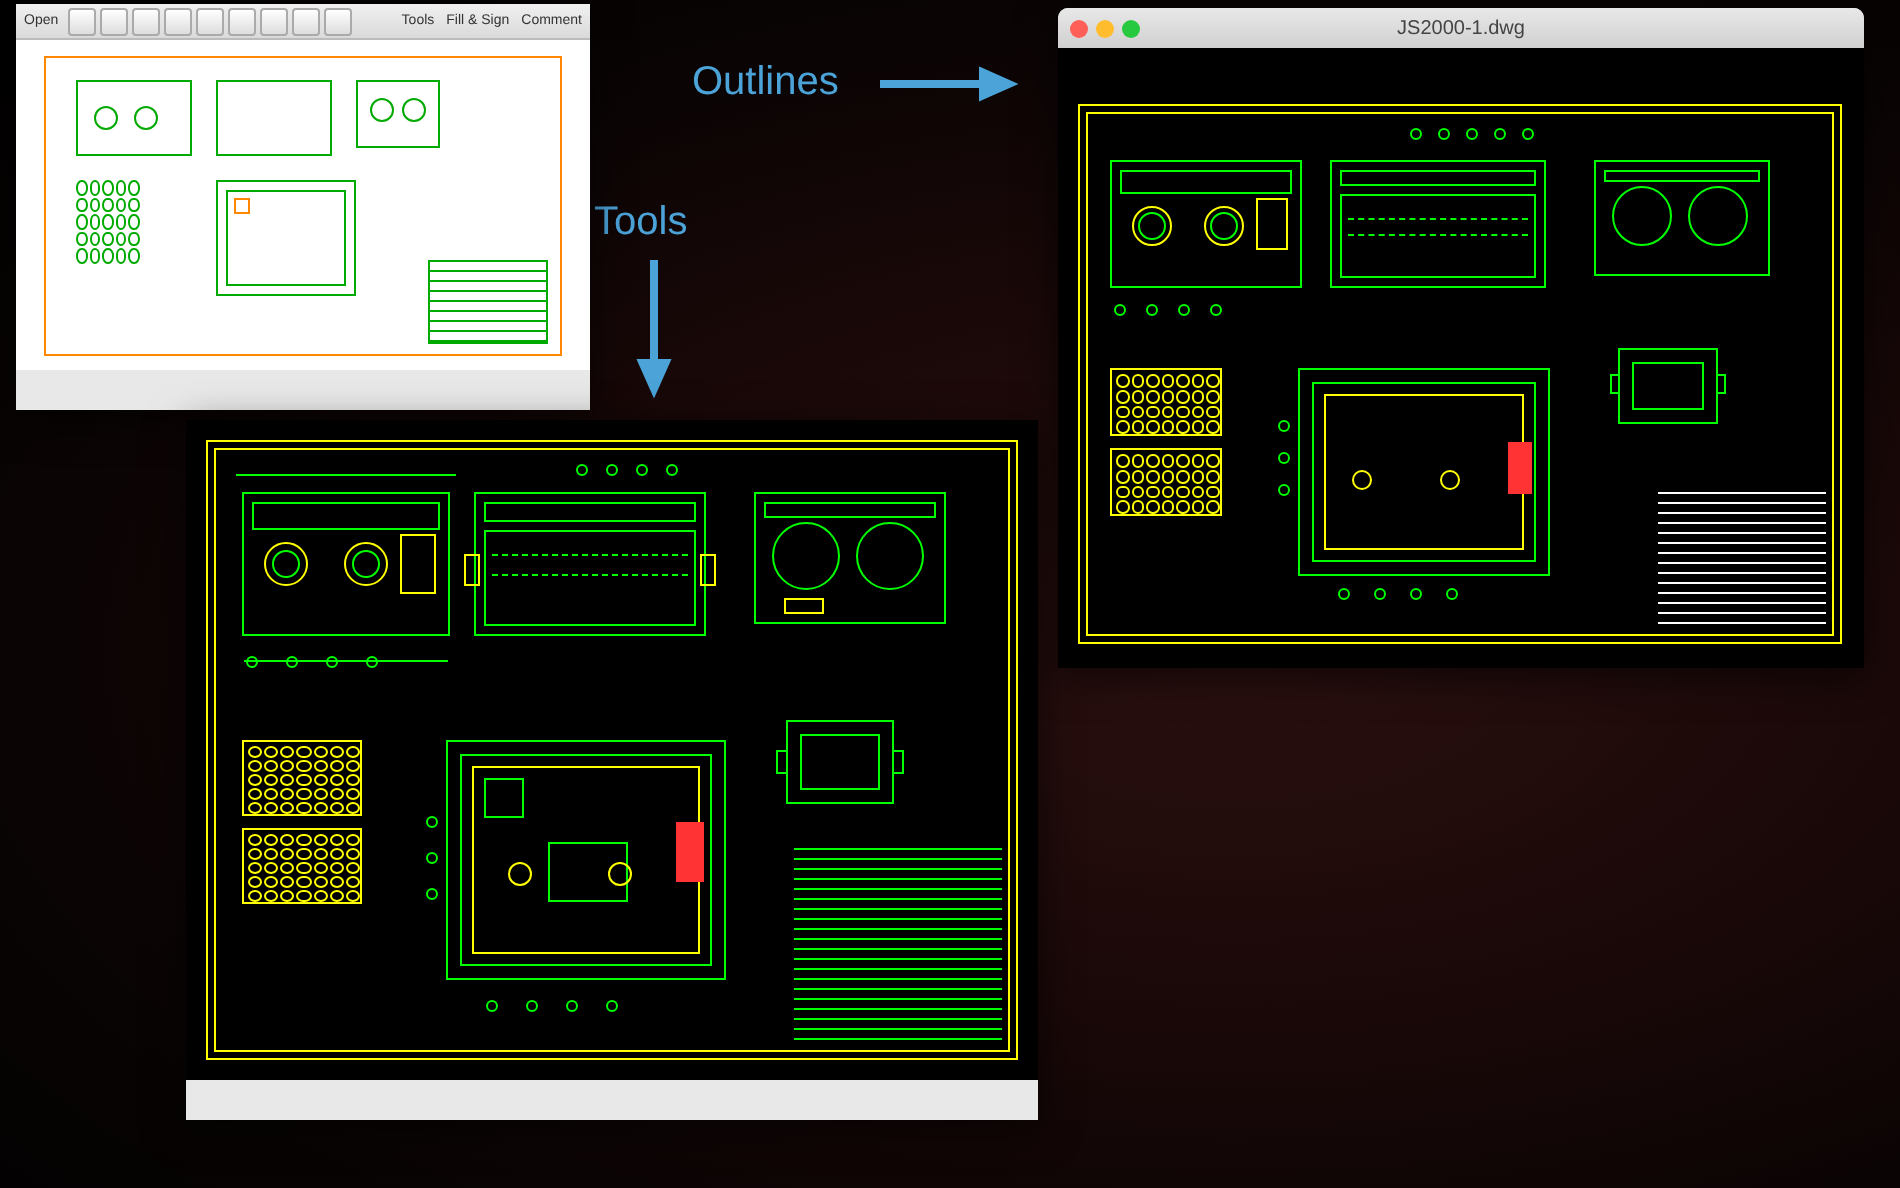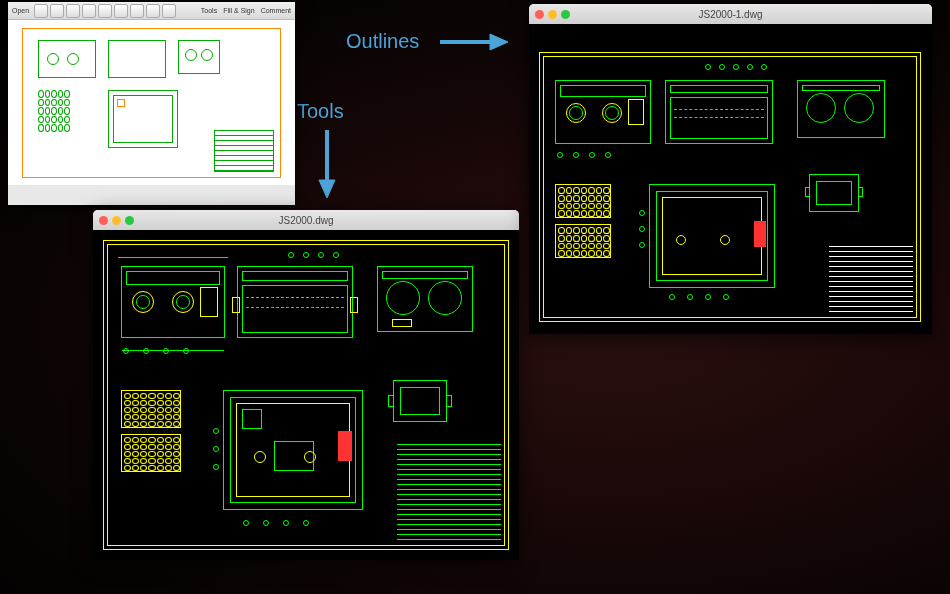--- a/index.html
+++ b/index.html
@@ -198,28 +198,20 @@
         <div class="legend-row" style="border-color:#0a0;"></div>
       <div class="legend-row" style="border-color:#0a0;"></div>
         <div class="legend-row" style="border-color:#0a0;"></div>
       <div class="legend-row" style="border-color:#0a0;"></div>
         <div class="legend-row" style="border-color:#0a0;"></div>
     </div>
   </div>
 </div>
 
 <div class="window" style="left:93px; top:210px; width:426px; height:350px;">
-  <div class="titlebar">
-    <div class="traffic-lights">
-      <div class="tl tl-r"></div>
-      <div class="tl tl-y"></div>
-      <div class="tl tl-g"></div>
-    </div>
-    <span class="titlebar-text">JS2000.dwg</span>
-  </div>
   <div class="dwg-content" style="height:330px;">
     <div class="drawing-frame" style="left:10px; top:10px; width:406px; height:310px; border-color:#ffff00;"></div>
     <div class="drawing-frame" style="left:14px; top:14px; width:398px; height:302px; border-color:#ffff00;"></div>
 
     <div class="view-block" style="left:28px; top:36px; width:104px; height:72px; border-color:#00ff00;">
       <div style="position:absolute; left:-4px; top:-10px; right:-4px; height:6px; border-top:1px solid #00ff00;"></div>
       <div style="position:absolute; left:10px; top:24px; width:22px; height:22px; border:1px solid #ffff00; border-radius:50%;"></div>
       <div style="position:absolute; left:14px; top:28px; width:14px; height:14px; border:1px solid #00ff00; border-radius:50%;"></div>
       <div style="position:absolute; left:50px; top:24px; width:22px; height:22px; border:1px solid #ffff00; border-radius:50%;"></div>
       <div style="position:absolute; left:54px; top:28px; width:14px; height:14px; border:1px solid #00ff00; border-radius:50%;"></div>

